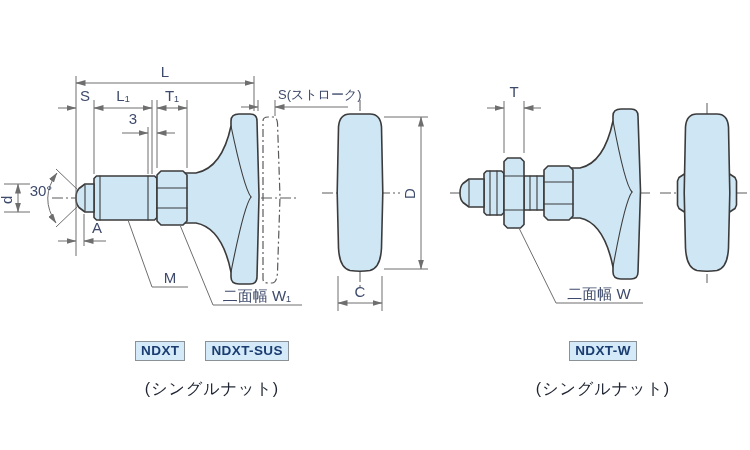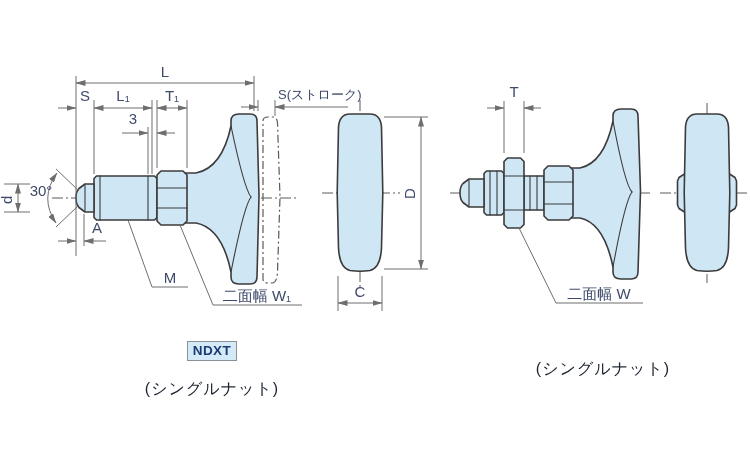--- a/index.html
+++ b/index.html
@@ -220,22 +220,24 @@
       <path class="part" d="M686,173 L679,177.5 L677.5,181 L677.5,205 L679,208.5 L686,213 Z"></path>
       <path class="part" d="M728,173 L735,177.5 L736.5,181 L736.5,205 L735,208.5 L728,213 Z"></path>
       <path class="part" d="M697,114 L717,114 Q727.5,114 728.5,127 L729.8,193 L728.5,248 Q727.5,268 717,270.5
                Q707,272 697,270.5 Q686.5,268 685.5,248 L684.2,193 L685.5,127 Q686.5,114 697,114 Z"></path>
     </g>
   </svg>
 
   <div class="label-group" style="left:128px;top:341px;width:168px;">
     <div class="badge-row">
       <span class="badge">NDXT</span>
+      <span class="badge">NDXT-SUS</span>
     </div>
     <div class="caption">(シングルナット)</div>
   </div>
 
   <div class="label-group" style="left:498px;top:341px;width:210px;">
     <div class="badge-row">
+      <span class="badge">NDXT-W</span>
     </div>
     <div class="caption">(シングルナット)</div>
   </div>
 </div>
 
 </body></html>

